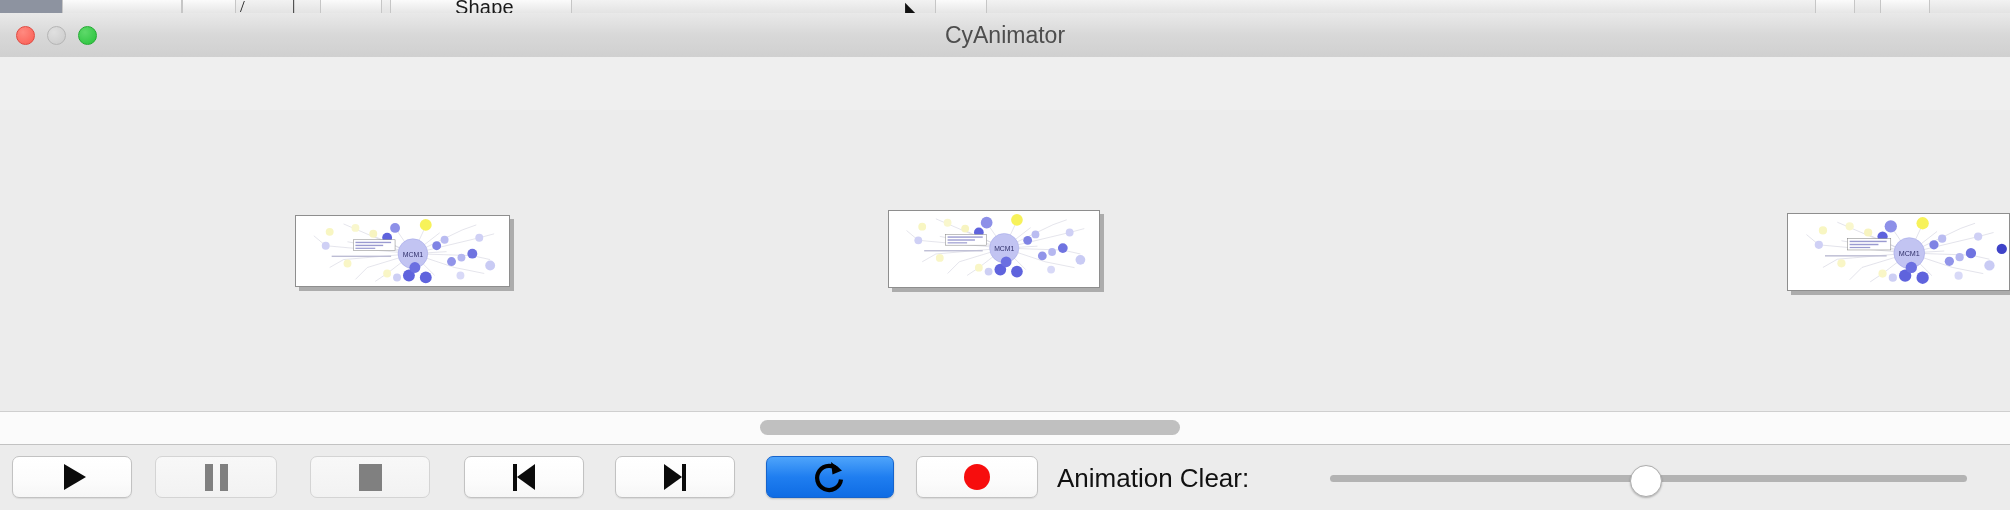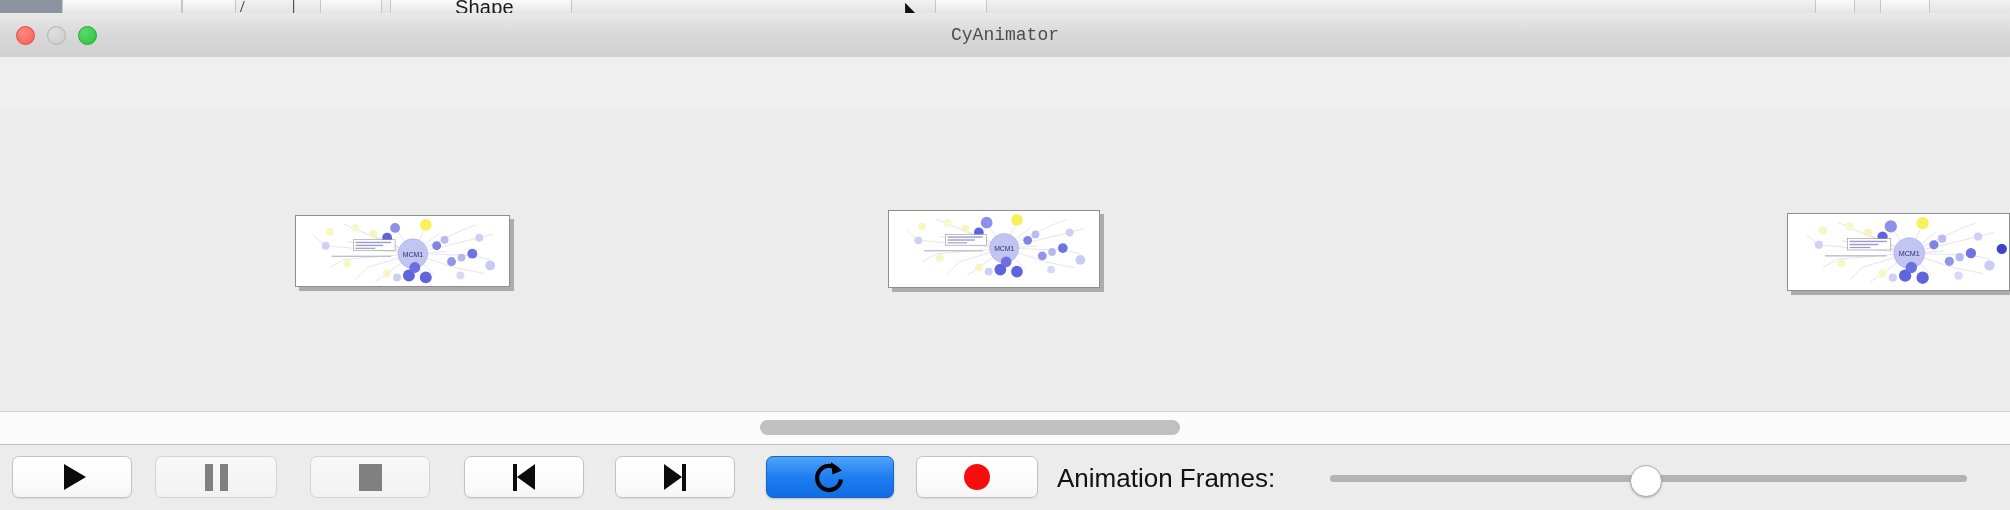--- a/index.html
+++ b/index.html
@@ -81,23 +81,22 @@
   }
   .tl-close  { background: radial-gradient(circle at 35% 30%, #ff8a80, #fa5c52); border: 1px solid #e0483f; }
   .tl-min    { background: radial-gradient(circle at 35% 30%, #e0e0e0, #cacaca); border: 1px solid #b5b5b5; }
   .tl-zoom   { background: radial-gradient(circle at 35% 30%, #5ed96a, #27c23a); border: 1px solid #22ab32; }
   .win-title {
     position: absolute;
     left: 0; top: 0;
     width: 2010px; height: 44px;
     line-height: 44px;
     text-align: center;
-    font-size: 18px;
+    font-size: 23px;
     color: #4d4d4d;
-    font-family: Liberation Mono, monospace;
   }
 
   
   .toolbar {
     position: absolute;
     left: 0; top: 57px;
     width: 2010px; height: 53px;
     background: #efefef;
     border-bottom: 1px solid #c3c3c3;
   }
@@ -524,18 +523,18 @@
       <svg class="icon-loop" viewBox="0 0 36 34">
         <path d="M26.5 10.5 A12 12 0 1 0 29 19.5" fill="none" stroke="#000000" stroke-width="4.2" stroke-linecap="butt"></path>
         <path d="M19 2 L30 10.5 L20.5 14.5 Z" fill="#000000"></path>
       </svg>
     </div>
 
     <div class="tbtn" style="left:916px;width:122px;">
       <span class="icon-record"></span>
     </div>
 
-    <div class="speed-label">Animation Frames:</div>
+    <div class="speed-label">Animation Clear:</div>
     <div class="slider-track"></div>
     <div class="slider-thumb"></div>
   </div>
 
 </div>
 
 </body></html>

